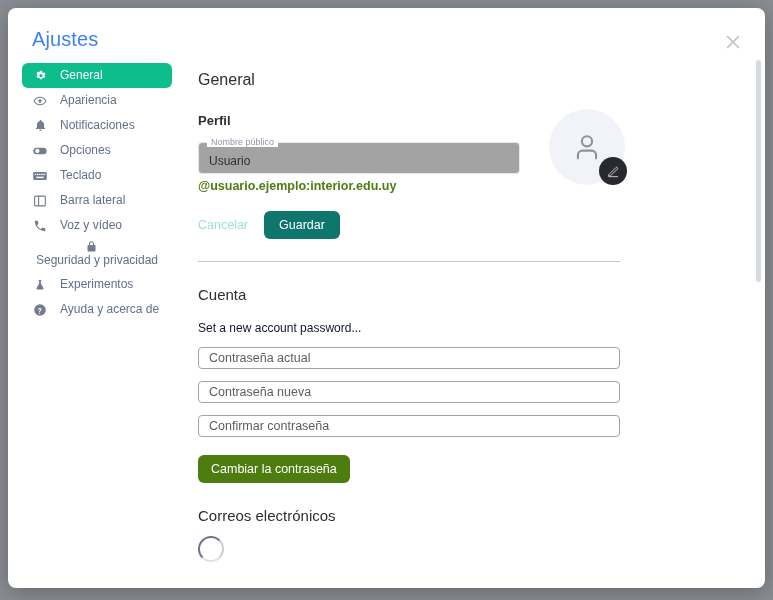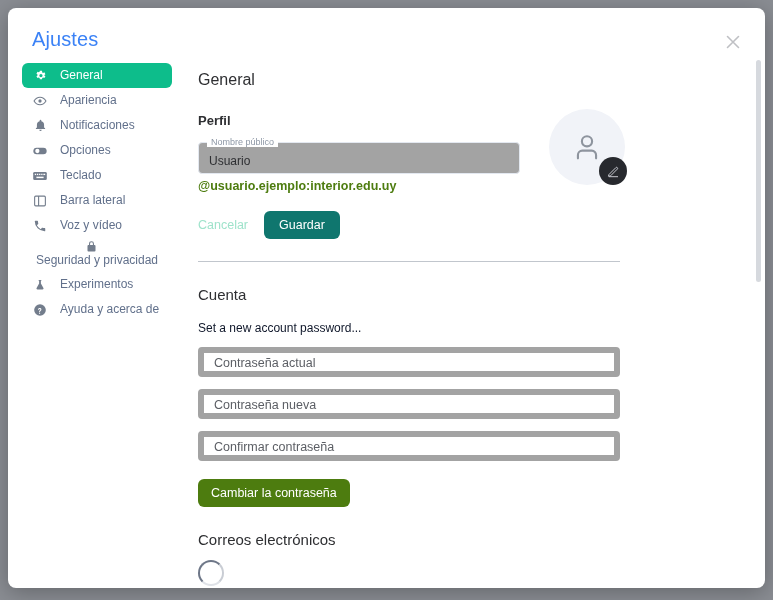--- a/index.html
+++ b/index.html
@@ -133,22 +133,22 @@
     border: 0; outline: 0; background: transparent;
     padding: 6px 10px 0 10px;
     font-size: 12px;
     color: #2e2f32;
     font-family: "Liberation Sans", sans-serif;
   }
 
   .pw-field {
     margin-top: 12px;
     width: 422px;
-    height: 30px;
-    border: 6px solid #a3a3a3;
+    height: 22px;
+    border: 1px solid #a3a3a3;
     border-radius: 4px;
     background: #fff;
   }
   .pw-field input {
     width: 100%; height: 100%;
     border: 0; outline: 0; background: transparent;
     padding: 0 10px;
     font-size: 12.5px;
     color: #2e2f32;
     font-family: "Liberation Sans", sans-serif;

